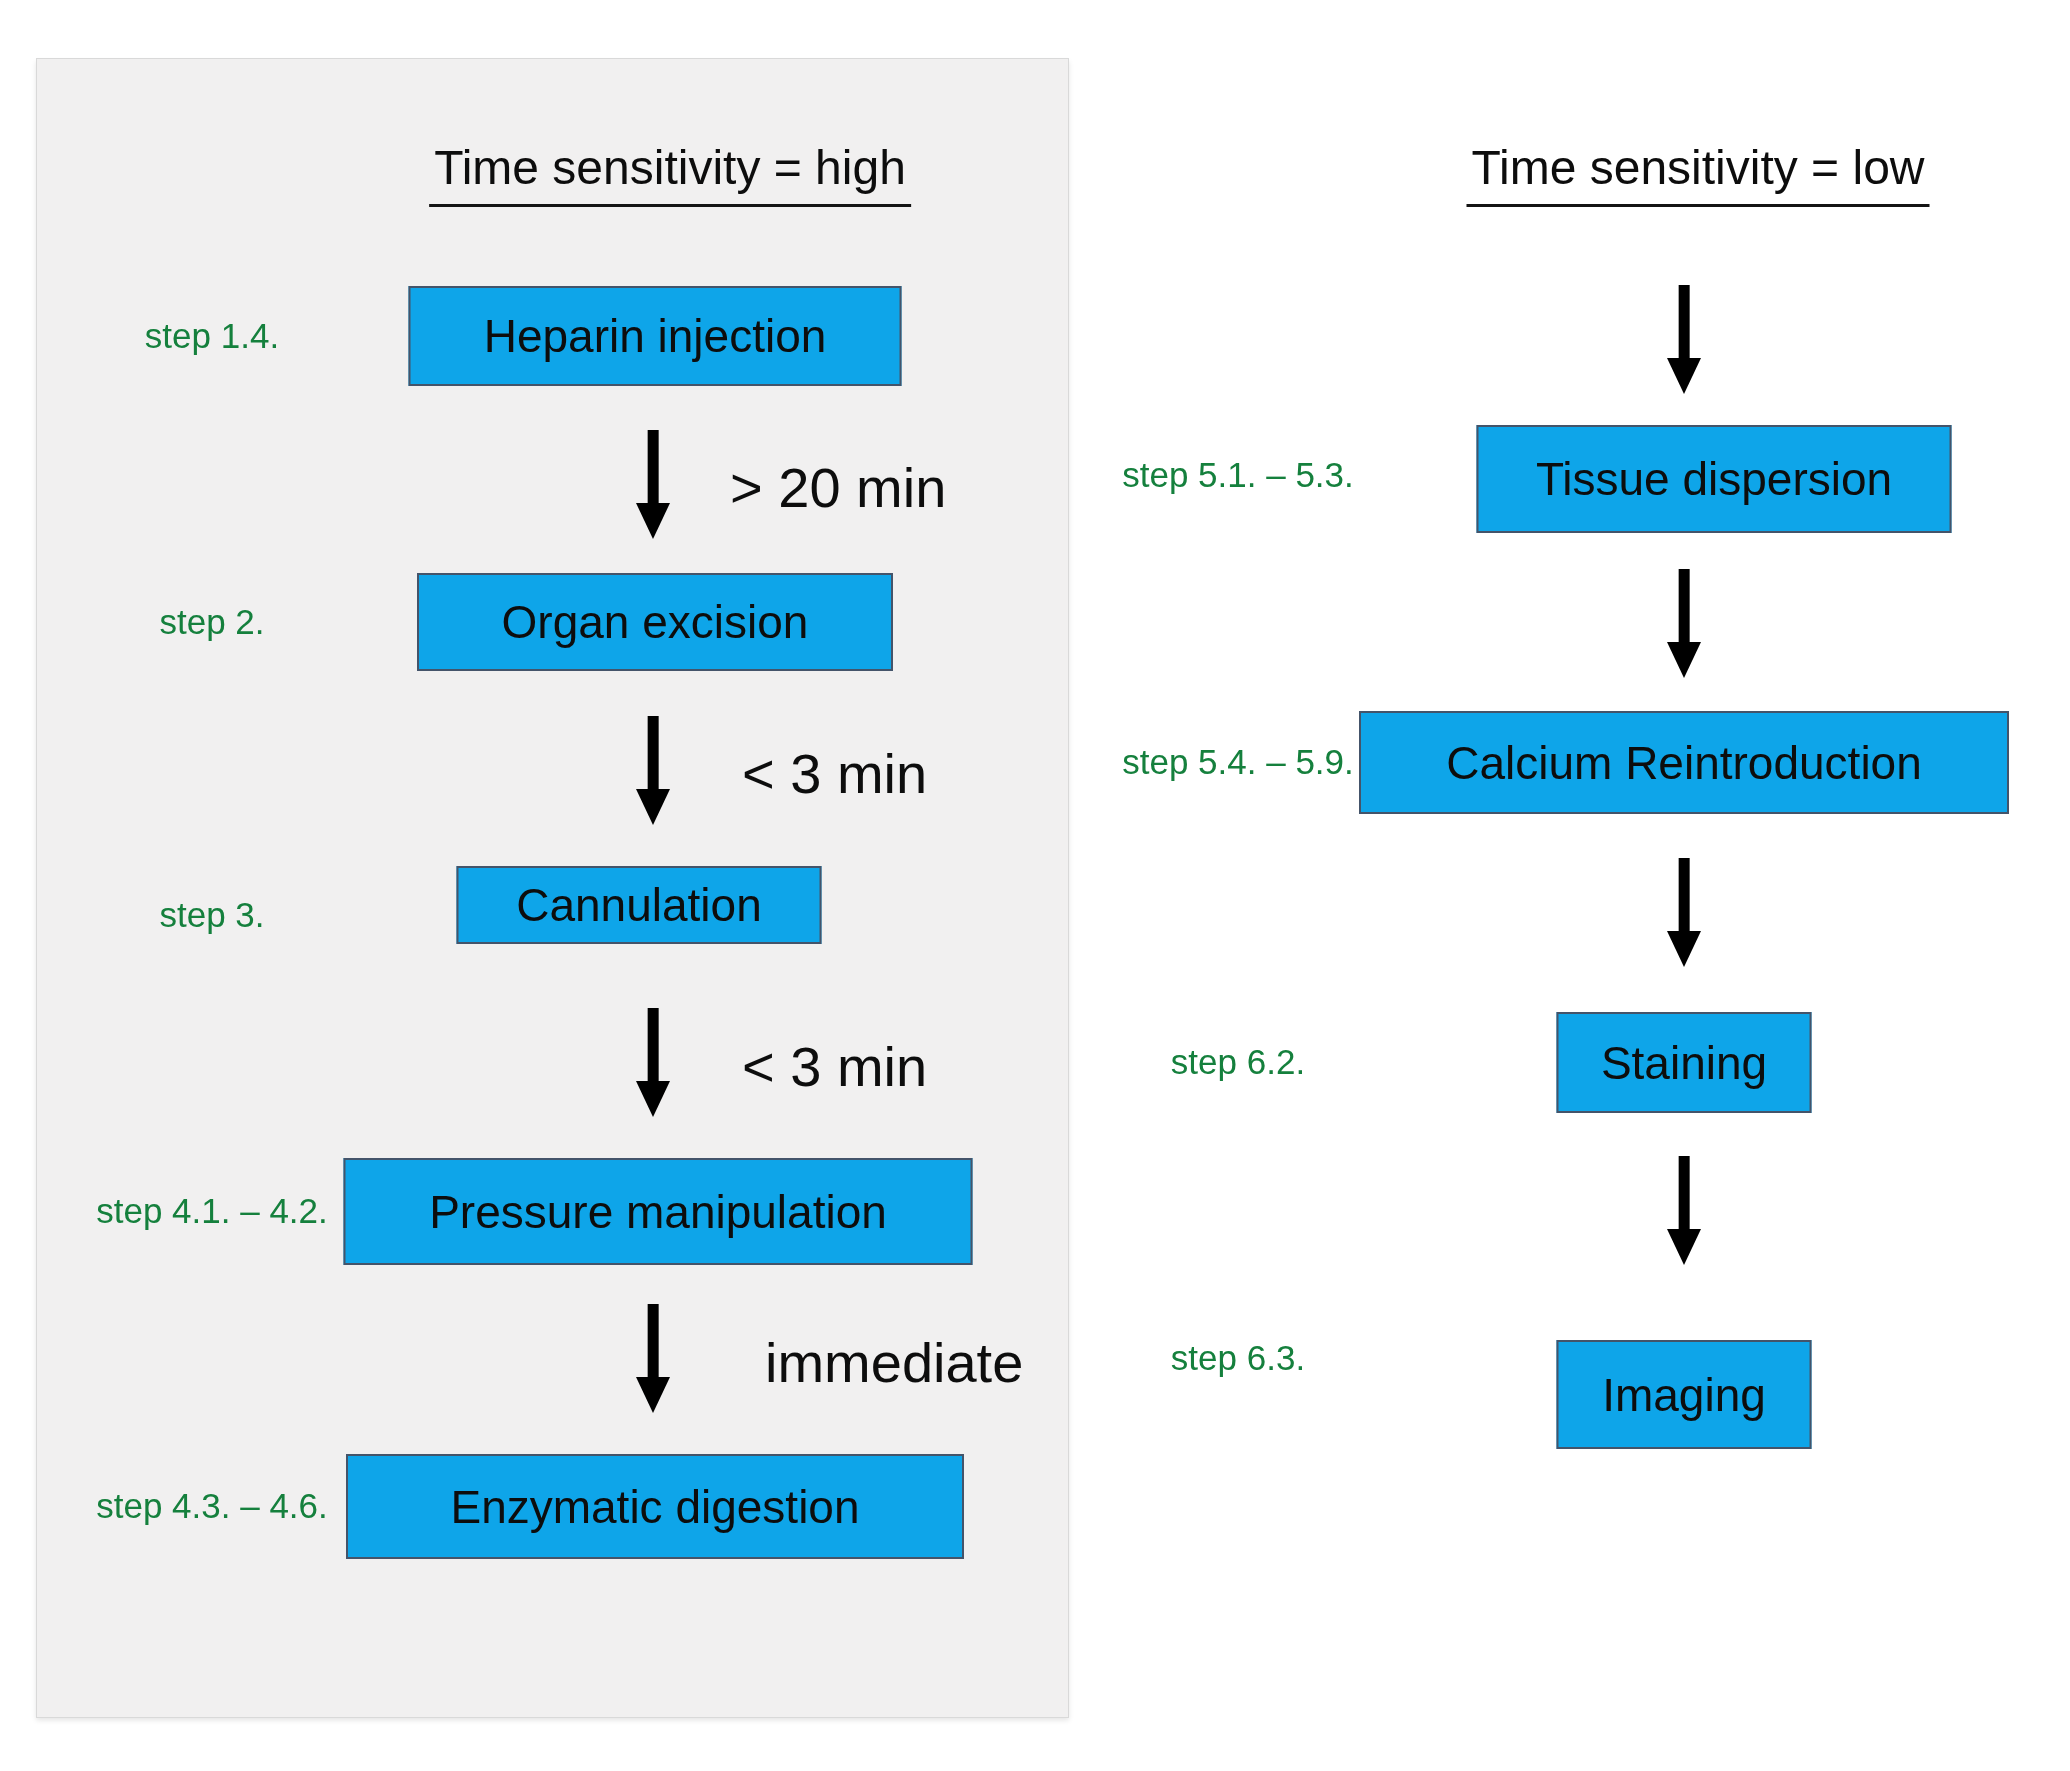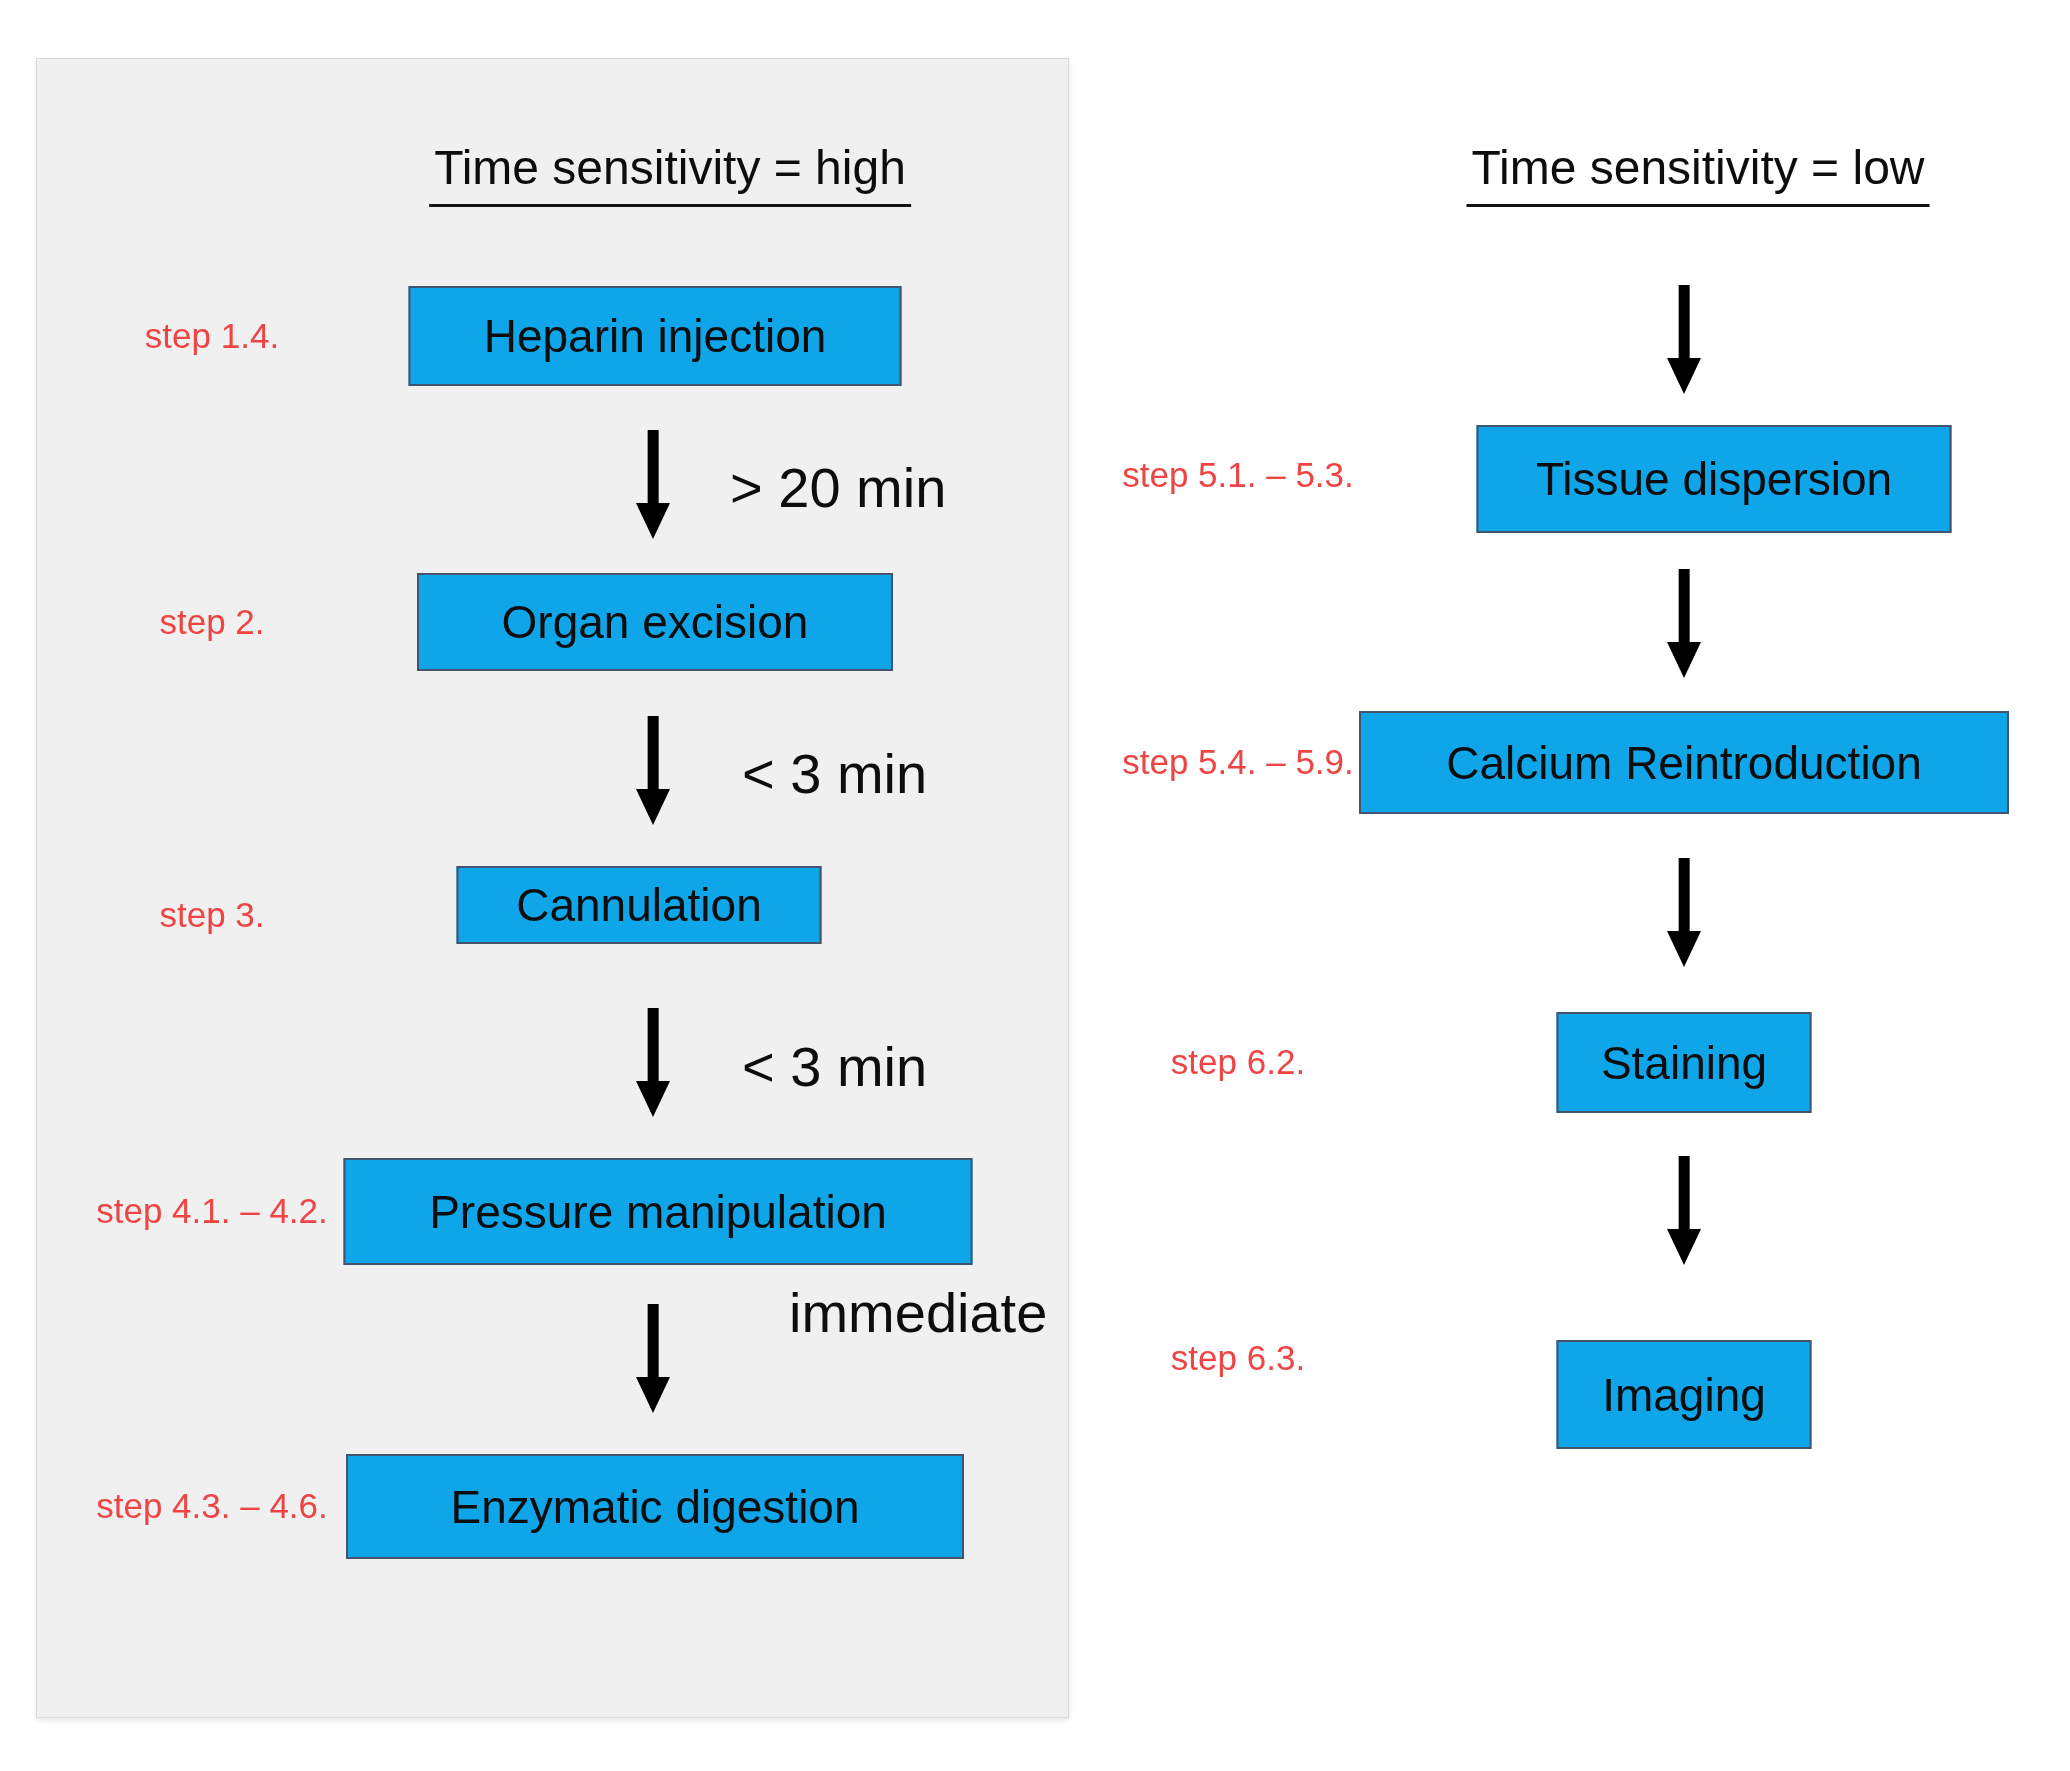--- a/index.html
+++ b/index.html
@@ -20,21 +20,21 @@
     border-bottom:3.3px solid #141414;padding:0 5px 6.6px 5px;
   }
   .flowbox{
     position:absolute;transform:translateX(-50%);
     background:#0ea5e9;border:2.5px solid #44546a;box-sizing:border-box;
     display:flex;align-items:center;justify-content:center;
     font-size:46px;white-space:nowrap;color:#0d0d0d;
   }
   .step{
     position:absolute;transform:translateX(-50%);
-    font-size:35px;line-height:43px;white-space:nowrap;color:#ef4444;
+    font-size:35px;line-height:43px;white-space:nowrap;color:#15803d;
   }
   .alabel{
     position:absolute;font-size:56px;line-height:53px;white-space:nowrap;color:#0d0d0d;
   }
   .arrow{position:absolute;width:36px;transform:translateX(-50%);}
   .arrow .stem{
     position:absolute;top:0;left:50%;transform:translateX(-50%);
     width:10.7px;background:#000;
   }
   .arrow .head{
@@ -58,21 +58,21 @@
   .s3{left:212px;top:893px;}
   .s4{left:212px;top:1189px;}
   .s5{left:212px;top:1484px;}
   .a1{left:653px;top:430px;}
   .a2{left:653px;top:716px;}
   .a3{left:653px;top:1008px;}
   .a4{left:653px;top:1304px;}
   .l1{left:730px;top:461px;}
   .l2{left:742px;top:747px;}
   .l3{left:742px;top:1040px;}
-  .l4{left:765px;top:1286px;margin-left:24px;}
+  .l4{left:765px;top:1336px;}
 
   
   .title-low{left:1698px;top:138px;}
   .r0{left:1684px;top:285px;}
   .rb1{left:1714px;top:425px;width:475px;height:108px;}
   .rb2{left:1684px;top:711px;width:650px;height:103px;}
   .rb3{left:1684px;top:1012px;width:255px;height:101px;}
   .rb4{left:1684px;top:1340px;width:255px;height:109px;}
   .r1{left:1684px;top:569px;}
   .r2{left:1684px;top:858px;}

